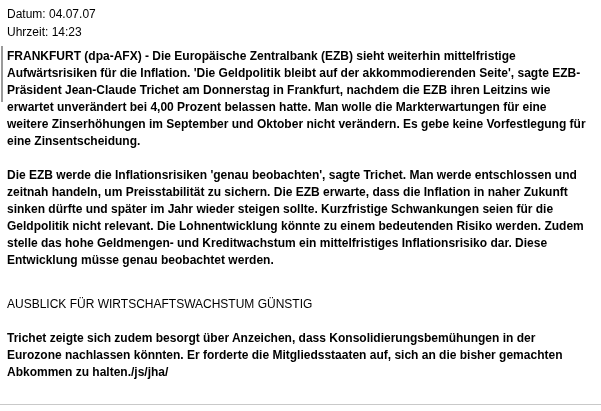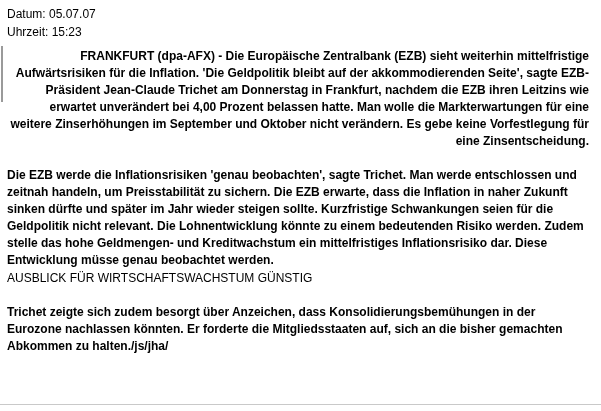--- a/index.html
+++ b/index.html
@@ -16,29 +16,28 @@
   }
   .content {
     padding: 5px 12px 0 7px;
   }
   .meta-line {
     line-height: 18px;
   }
   .lead {
     font-weight: bold;
     margin: 7px 0 0 0;
-    text-align: right;
   }
   p.body-para {
     font-weight: bold;
     margin: 17px 0 0 0;
   }
   .subhead {
     font-weight: normal;
-    margin: 1px 0 0 0;
+    margin: 27px 0 0 0;
   }
   .bottom-rule {
     position: absolute;
     left: 0;
     right: 0;
     top: 404px;
     height: 0;
     border-top: 1px solid #c9c9c9;
   }
   .left-edge-artifact {
@@ -48,22 +47,22 @@
     width: 2px;
     height: 56px;
     background: #9a9a9a;
   }
 </style>
 </head>
 <body>
 
 <div class="content">
   <div class="meta">
-    <div class="meta-line">Datum: 05.07.07</div>
-    <div class="meta-line">Uhrzeit: 15:23</div>
+    <div class="meta-line">Datum: 04.07.07</div>
+    <div class="meta-line">Uhrzeit: 14:23</div>
   </div>
 
   <p class="lead">FRANKFURT (dpa-AFX) - Die Europäische Zentralbank (EZB) sieht weiterhin mittelfristige Aufwärtsrisiken für die Inflation. 'Die Geldpolitik bleibt auf der akkommodierenden Seite', sagte EZB-Präsident Jean-Claude Trichet am Donnerstag in Frankfurt, nachdem die EZB ihren Leitzins wie erwartet unverändert bei 4,00 Prozent belassen hatte. Man wolle die Markterwartungen für eine weitere Zinserhöhungen im September und Oktober nicht verändern. Es gebe keine Vorfestlegung für eine Zinsentscheidung.</p>
 
   <p class="body-para">Die EZB werde die Inflationsrisiken 'genau beobachten', sagte Trichet. Man werde entschlossen und zeitnah handeln, um Preisstabilität zu sichern. Die EZB erwarte, dass die Inflation in naher Zukunft sinken dürfte und später im Jahr wieder steigen sollte. Kurzfristige Schwankungen seien für die Geldpolitik nicht relevant. Die Lohnentwicklung könnte zu einem bedeutenden Risiko werden. Zudem stelle das hohe Geldmengen- und Kreditwachstum ein mittelfristiges Inflationsrisiko dar. Diese Entwicklung müsse genau beobachtet werden.</p>
 
   <p class="subhead">AUSBLICK FÜR WIRTSCHAFTSWACHSTUM GÜNSTIG</p>
 
 
   <p class="body-para">Trichet zeigte sich zudem besorgt über Anzeichen, dass Konsolidierungsbemühungen in der Eurozone nachlassen könnten. Er forderte die Mitgliedsstaaten auf, sich an die bisher gemachten Abkommen zu halten./js/jha/</p>

